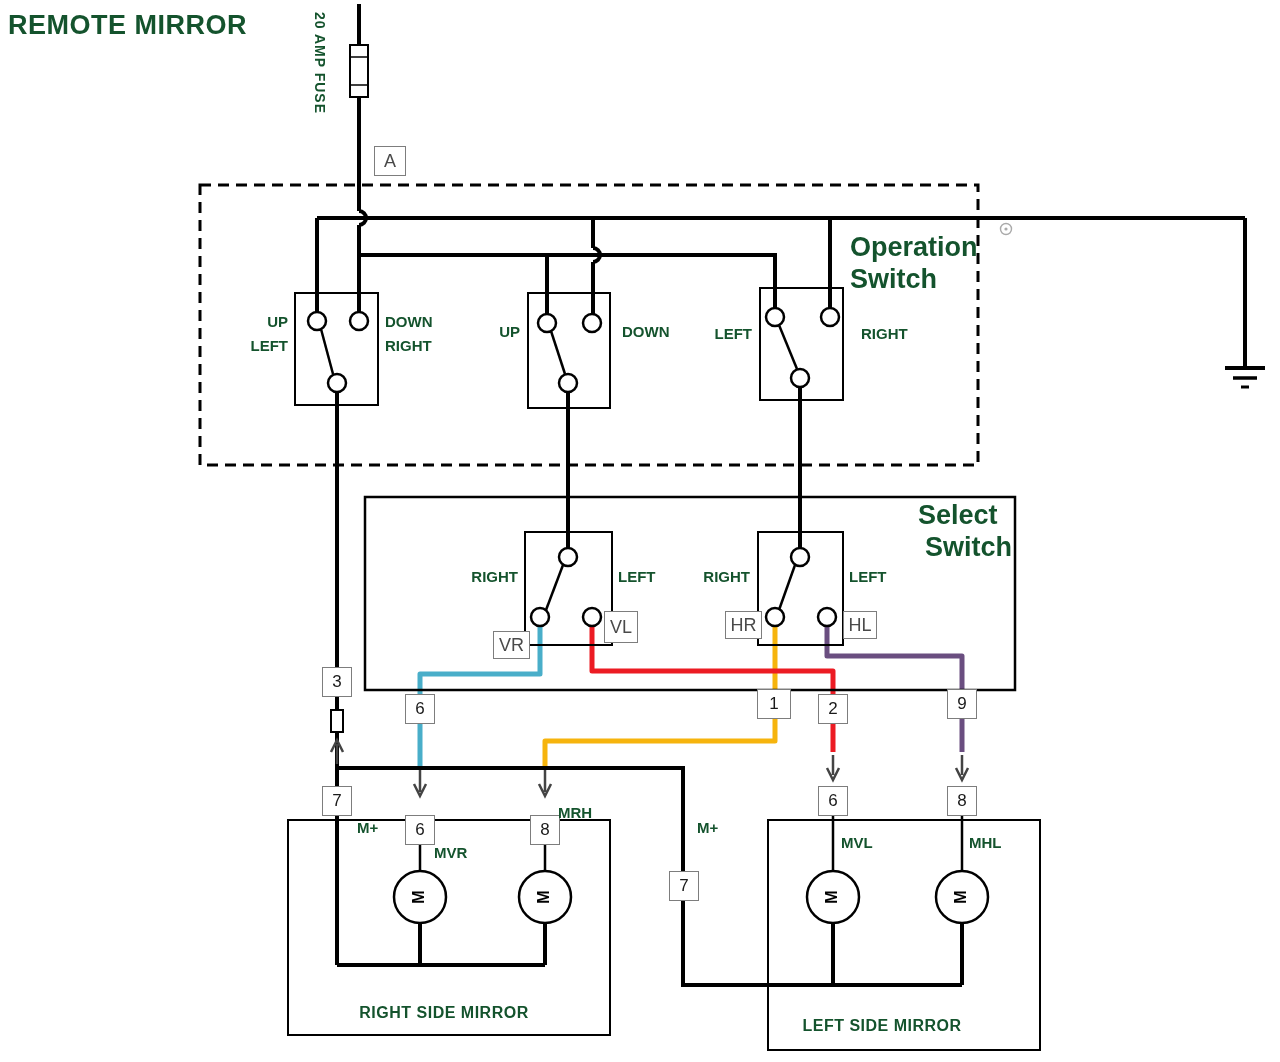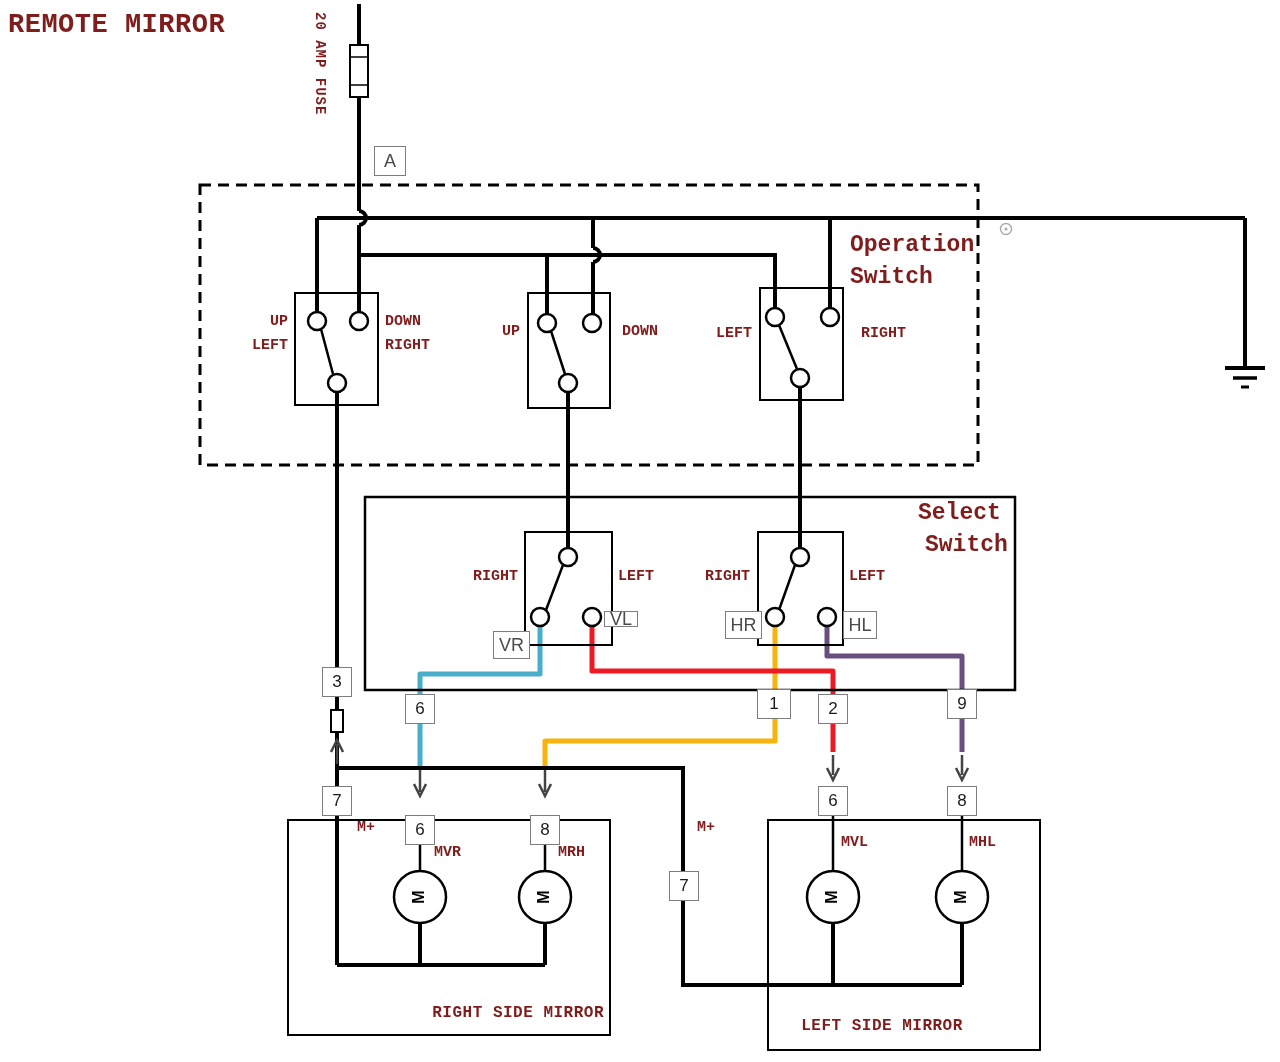--- a/index.html
+++ b/index.html
@@ -1,21 +1,21 @@
 <!DOCTYPE html>
 <html><head>
 <meta charset="utf-8">
 <style>
   * { margin:0; padding:0; box-sizing:border-box; }
   html,body { background:#ffffff; font-family:"Liberation Sans", sans-serif; }
   #stage { position:relative; width:1280px; height:1062px; background:#fff; overflow:hidden; }
   #wires { position:absolute; left:0; top:0; z-index:1; }
-  .lbl { position:absolute; z-index:3; color:#7f1d1d; font-weight:bold; white-space:pre;font-family:Liberation Mono, monospace; }
+  .lbl { position:absolute; z-index:3; color:#14532d; font-weight:bold; white-space:pre; }
   .title { font-size:27px; font-weight:800; letter-spacing:.5px; }
-  .sec-title { font-size:23px; }
+  .sec-title { font-size:27px; }
   .sw-lbl { font-size:15px; }
   .right { text-align:right; }
   .center { text-align:center; }
   .vert { writing-mode:vertical-rl; font-size:14px; font-weight:bold; letter-spacing:1px; }
   .box { position:absolute; z-index:2; background:#fff; border:1.5px solid #7d7d7d;
          display:flex; align-items:center; justify-content:center;
          font-size:17px; color:#1a1a1a; }
   .graytext { color:#4a4a4a; font-size:18px; }
   .motor-m { position:absolute; z-index:3; width:22px; height:20px; text-align:center;
              font-weight:bold; font-size:16px; transform:rotate(-90deg); color:#000; }
@@ -147,42 +147,42 @@
 
   <div class="lbl sw-lbl right" style="left:688px; top:325px; width:64px;">LEFT</div>
   <div class="lbl sw-lbl" style="left:861px; top:325px;">RIGHT</div>
 
   <div class="lbl sec-title" style="left:918px; top:500px;">Select</div>
   <div class="lbl sec-title" style="left:925px; top:532px;">Switch</div>
 
   <div class="lbl sw-lbl right" style="left:452px; top:568px; width:66px;">RIGHT</div>
   <div class="lbl sw-lbl" style="left:618px; top:568px;">LEFT</div>
   <div class="box graytext" style="left:493px; top:611px; width:37px; height:28px;margin-top:20px;">VR</div>
-  <div class="box graytext" style="left:604px; top:611px; width:34px; height:16px;">VL</div>
+  <div class="box graytext" style="left:604px; top:611px; width:34px; height:32px;">VL</div>
 
   <div class="lbl sw-lbl right" style="left:684px; top:568px; width:66px;">RIGHT</div>
   <div class="lbl sw-lbl" style="left:849px; top:568px;">LEFT</div>
   <div class="box graytext" style="left:725px; top:611px; width:37px; height:28px;">HR</div>
   <div class="box graytext" style="left:843px; top:611px; width:34px; height:28px;">HL</div>
 
   <div class="box" style="left:322px; top:667px; width:30px; height:30px;">3</div>
   <div class="box" style="left:405px; top:694px; width:30px; height:30px;">6</div>
   <div class="box" style="left:757px; top:689px; width:34px; height:30px;">1</div>
   <div class="box" style="left:818px; top:694px; width:30px; height:30px;">2</div>
   <div class="box" style="left:947px; top:689px; width:30px; height:30px;">9</div>
 
   <div class="box" style="left:322px; top:786px; width:30px; height:30px;">7</div>
   <div class="lbl mp" style="left:357px; top:819px;">M+</div>
   <div class="box" style="left:405px; top:815px; width:30px; height:30px;">6</div>
   <div class="box" style="left:530px; top:815px; width:30px; height:30px;">8</div>
   <div class="lbl sw-lbl" style="left:434px; top:844px;">MVR</div>
-  <div class="lbl sw-lbl" style="left:558px; top:844px;">MRH</div>
+  <div class="lbl sw-lbl" style="left:558px; top:804px;">MRH</div>
   <div class="motor-m" style="left:409px; top:887px;">M</div>
   <div class="motor-m" style="left:534px; top:887px;">M</div>
-  <div class="lbl mirror-label center" style="left:300px; top:1004px; width:304px;text-align:right;">RIGHT SIDE MIRROR</div>
+  <div class="lbl mirror-label center" style="left:292px; top:1004px; width:304px;">RIGHT SIDE MIRROR</div>
 
   <div class="lbl mp" style="left:697px; top:819px;">M+</div>
   <div class="box" style="left:669px; top:871px; width:30px; height:30px;">7</div>
   <div class="box" style="left:818px; top:786px; width:30px; height:30px;">6</div>
   <div class="box" style="left:947px; top:786px; width:30px; height:30px;">8</div>
   <div class="lbl sw-lbl" style="left:841px; top:834px;">MVL</div>
   <div class="lbl sw-lbl" style="left:969px; top:834px;">MHL</div>
   <div class="motor-m" style="left:822px; top:887px;">M</div>
   <div class="motor-m" style="left:951px; top:887px;">M</div>
   <div class="lbl mirror-label center" style="left:768px; top:1017px; width:228px;">LEFT SIDE MIRROR</div>

